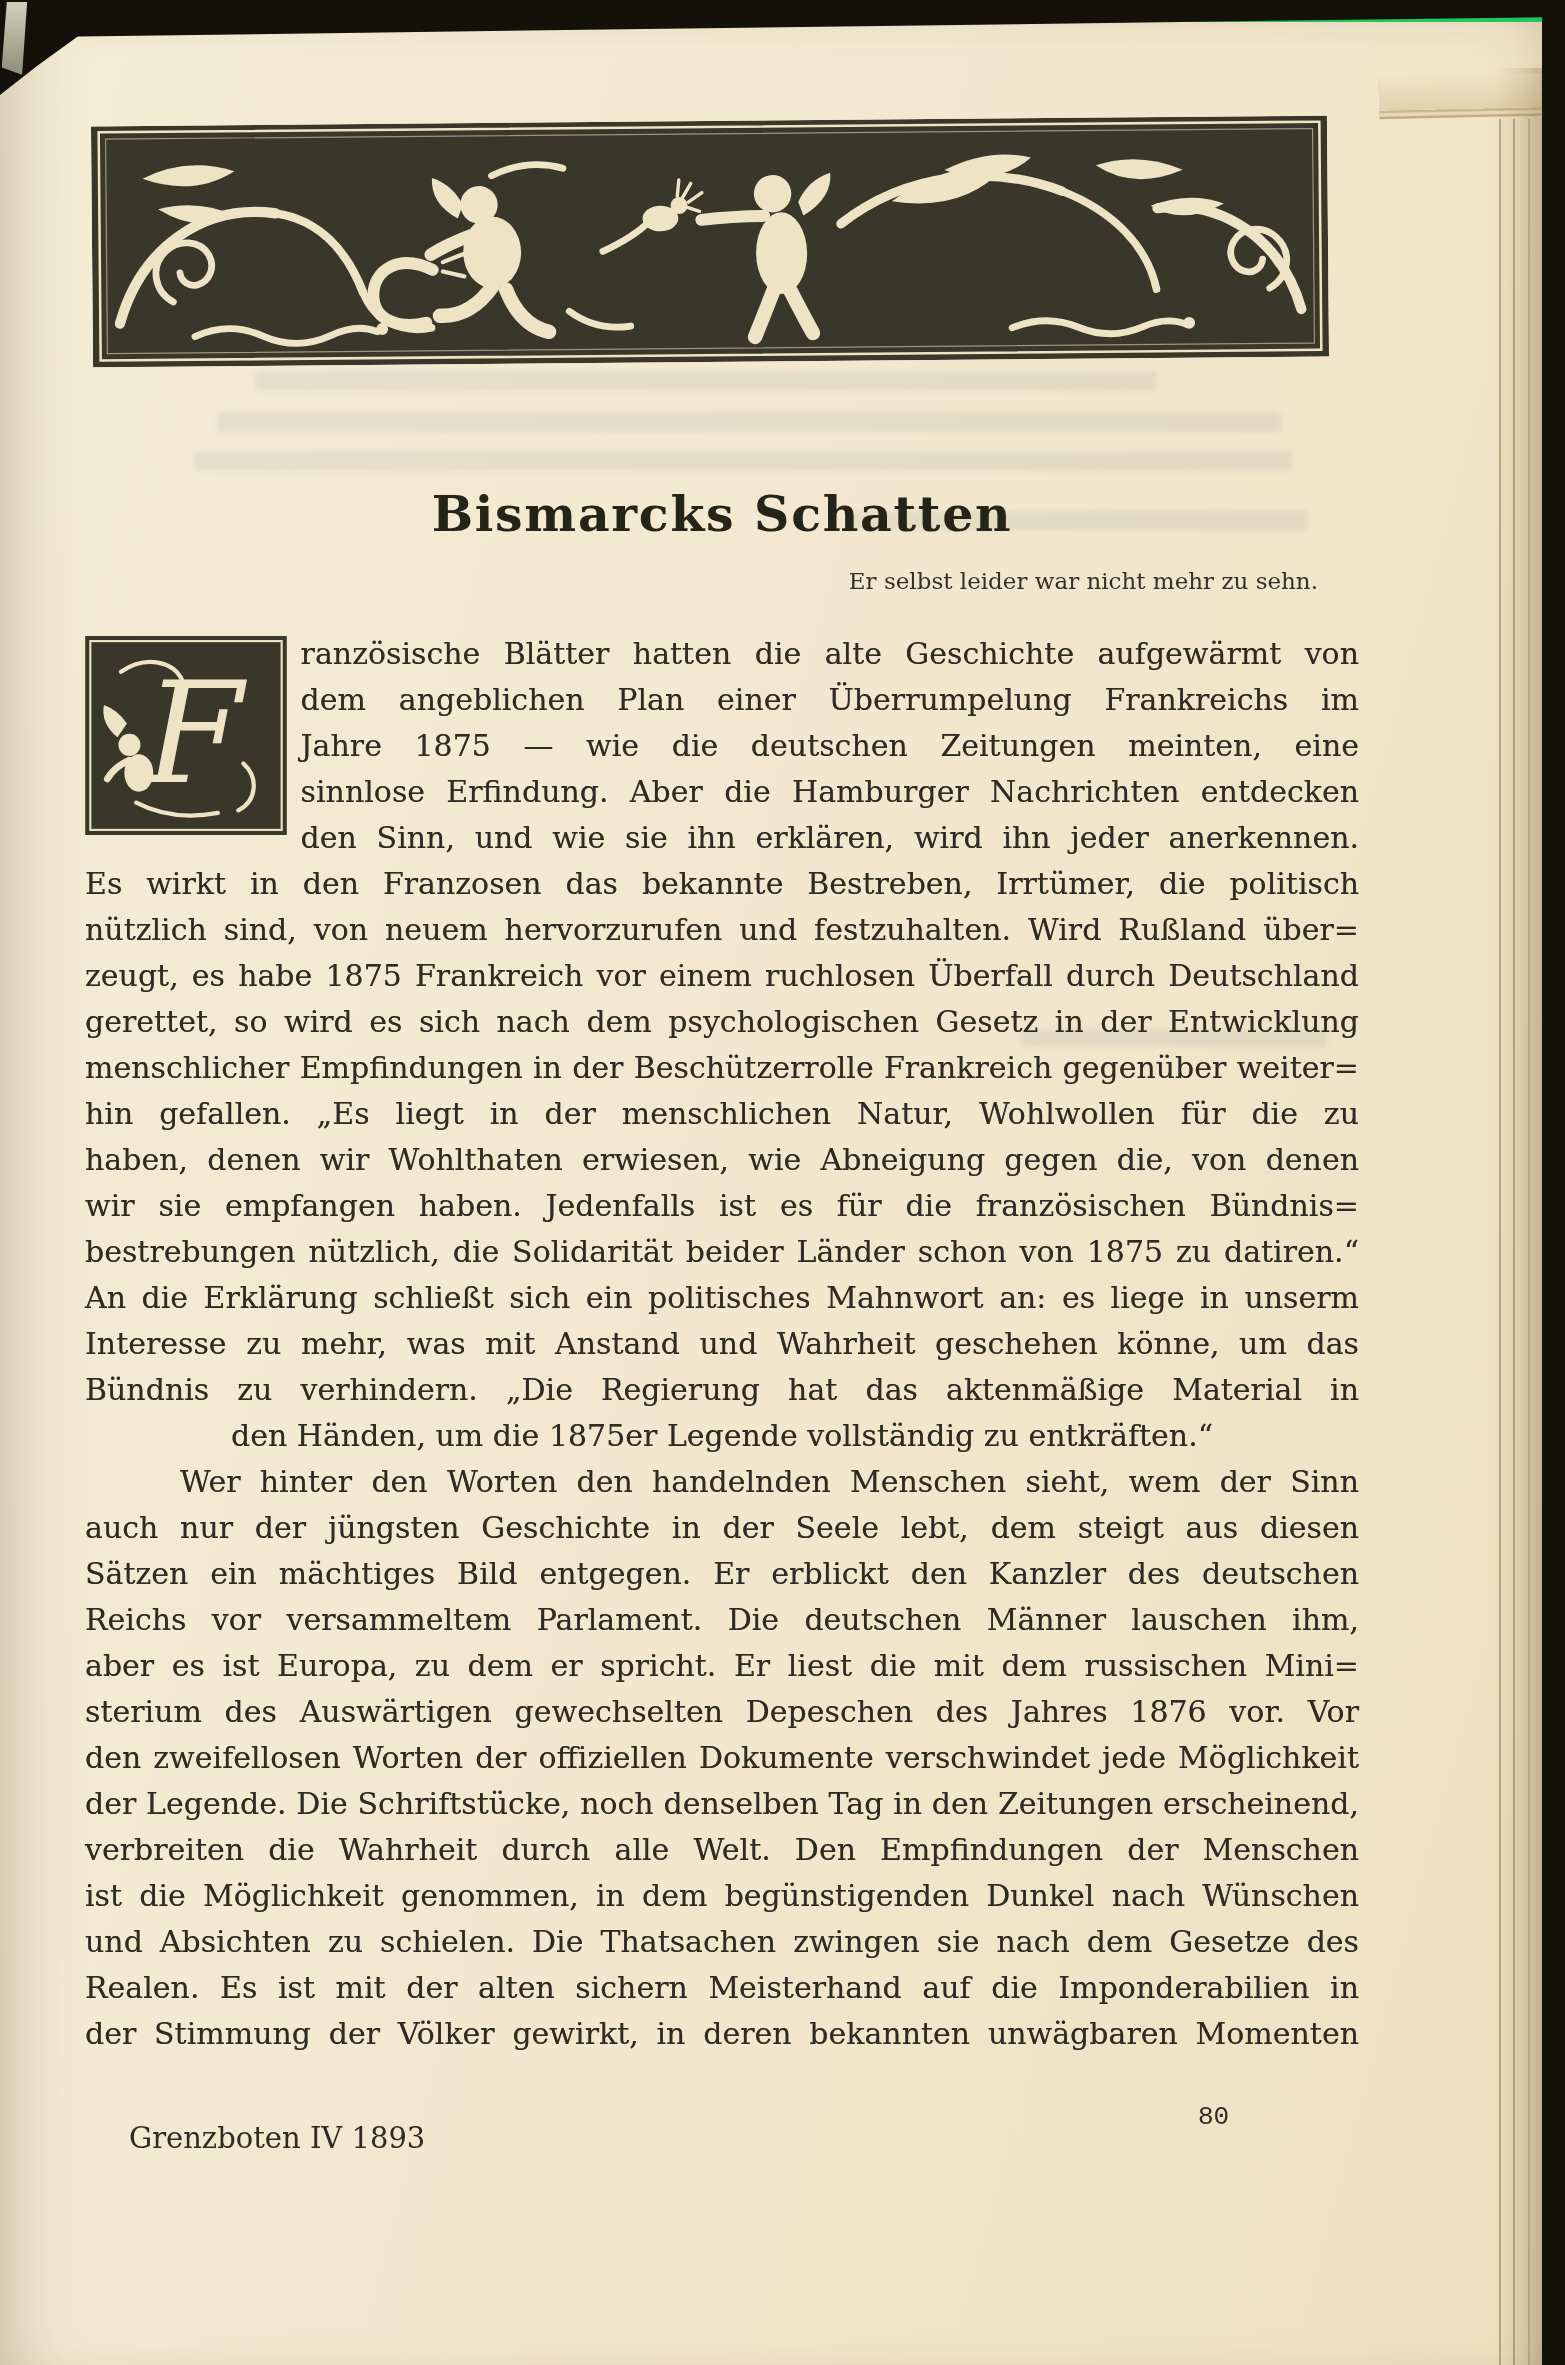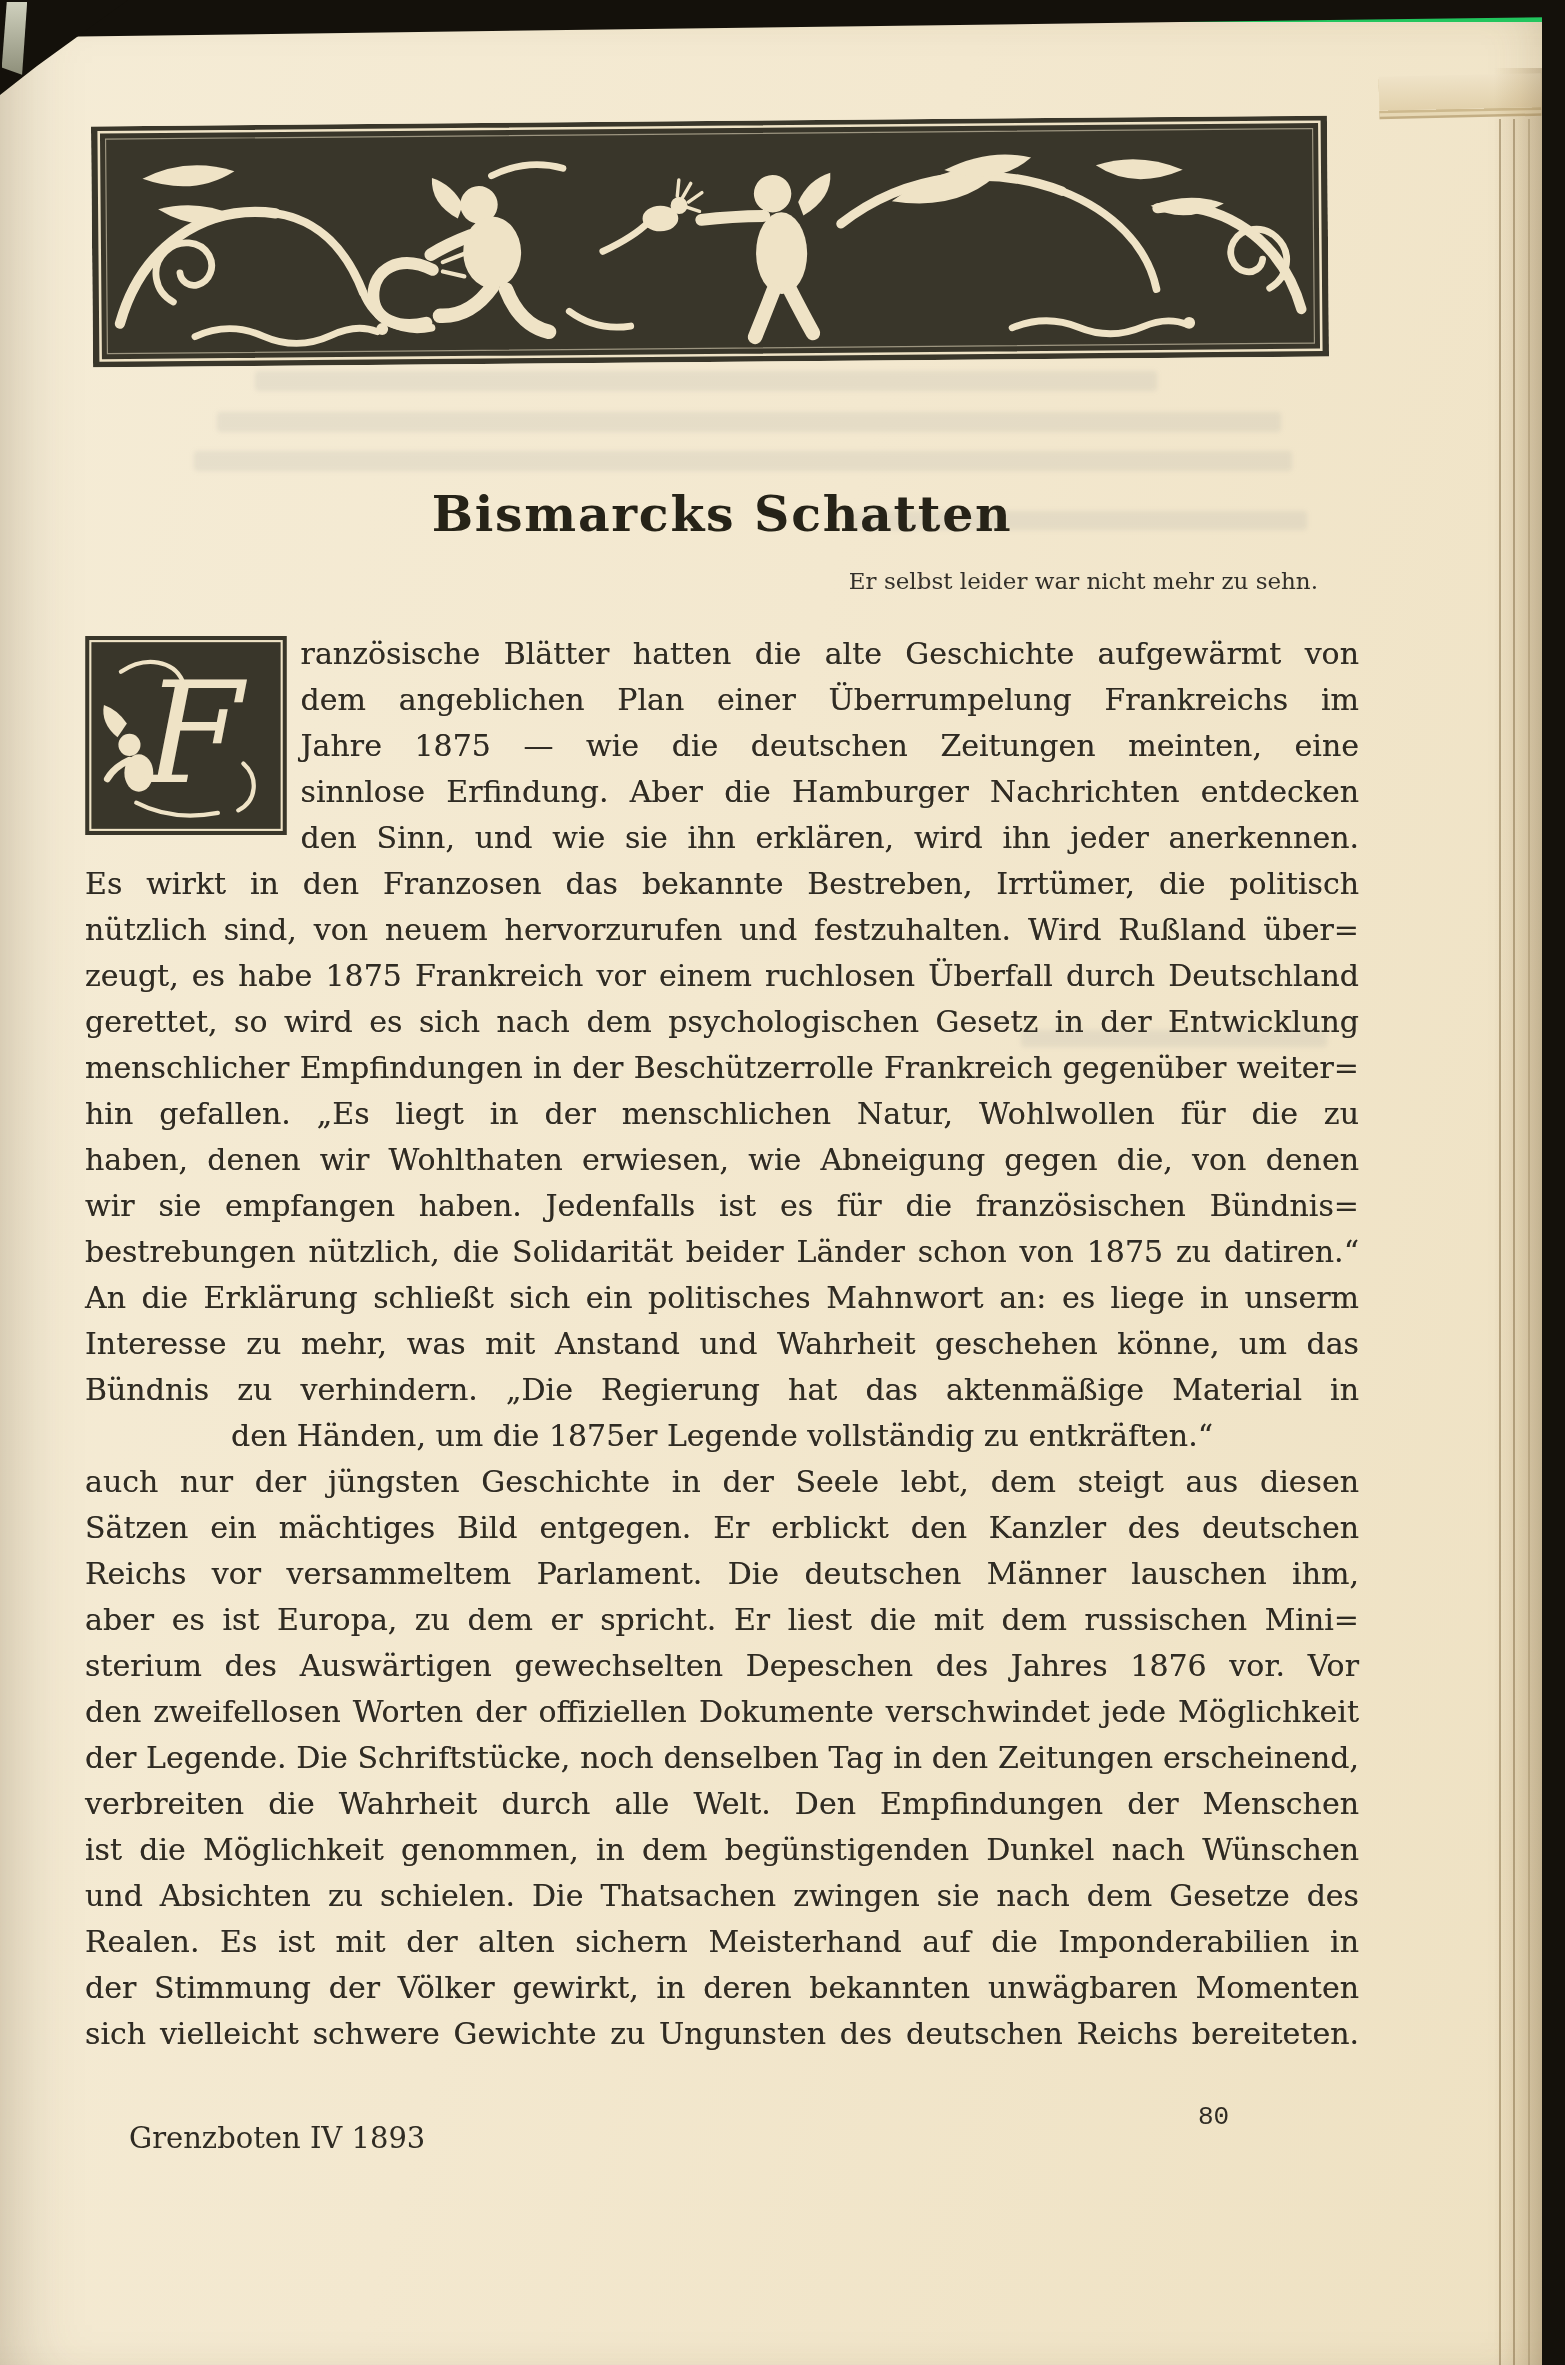--- a/index.html
+++ b/index.html
@@ -161,31 +161,31 @@
       <div class="line j">gerettet, so wird es sich nach dem psychologischen Gesetz in der Entwicklung</div>
       <div class="line j">menschlicher Empfindungen in der Beschützerrolle Frankreich gegenüber weiter=</div>
       <div class="line j">hin gefallen. „Es liegt in der menschlichen Natur, Wohlwollen für die zu</div>
       <div class="line j">haben, denen wir Wohlthaten erwiesen, wie Abneigung gegen die, von denen</div>
       <div class="line j">wir sie empfangen haben. Jedenfalls ist es für die französischen Bündnis=</div>
       <div class="line j">bestrebungen nützlich, die Solidarität beider Länder schon von 1875 zu datiren.“</div>
       <div class="line j">An die Erklärung schließt sich ein politisches Mahnwort an: es liege in unserm</div>
       <div class="line j">Interesse zu mehr, was mit Anstand und Wahrheit geschehen könne, um das</div>
       <div class="line j">Bündnis zu verhindern. „Die Regierung hat das aktenmäßige Material in</div>
       <div class="line">den Händen, um die 1875er Legende vollständig zu entkräften.“</div>
+      <div class="line j ind">Wer hinter den Worten den handelnden Menschen sieht, wem der Sinn</div>
       <div class="line j">auch nur der jüngsten Geschichte in der Seele lebt, dem steigt aus diesen</div>
       <div class="line j">Sätzen ein mächtiges Bild entgegen. Er erblickt den Kanzler des deutschen</div>
       <div class="line j">Reichs vor versammeltem Parlament. Die deutschen Männer lauschen ihm,</div>
       <div class="line j">aber es ist Europa, zu dem er spricht. Er liest die mit dem russischen Mini=</div>
       <div class="line j">sterium des Auswärtigen gewechselten Depeschen des Jahres 1876 vor. Vor</div>
       <div class="line j">den zweifellosen Worten der offiziellen Dokumente verschwindet jede Möglichkeit</div>
       <div class="line j">der Legende. Die Schriftstücke, noch denselben Tag in den Zeitungen erscheinend,</div>
       <div class="line j">verbreiten die Wahrheit durch alle Welt. Den Empfindungen der Menschen</div>
       <div class="line j">ist die Möglichkeit genommen, in dem begünstigenden Dunkel nach Wünschen</div>
       <div class="line j">und Absichten zu schielen. Die Thatsachen zwingen sie nach dem Gesetze des</div>
       <div class="line j">Realen. Es ist mit der alten sichern Meisterhand auf die Imponderabilien in</div>
       <div class="line j">der Stimmung der Völker gewirkt, in deren bekannten unwägbaren Momenten</div>
-      <div class="line j">sich vielleicht schwere Gewichte zu Ungunsten des deutschen Reichs bereiteten.</div>
     </div>
 
   <div class="footer-journal">Grenzboten IV 1893</div>
   <div class="footer-page">80</div>
 </div>
 
 
 </body></html>

